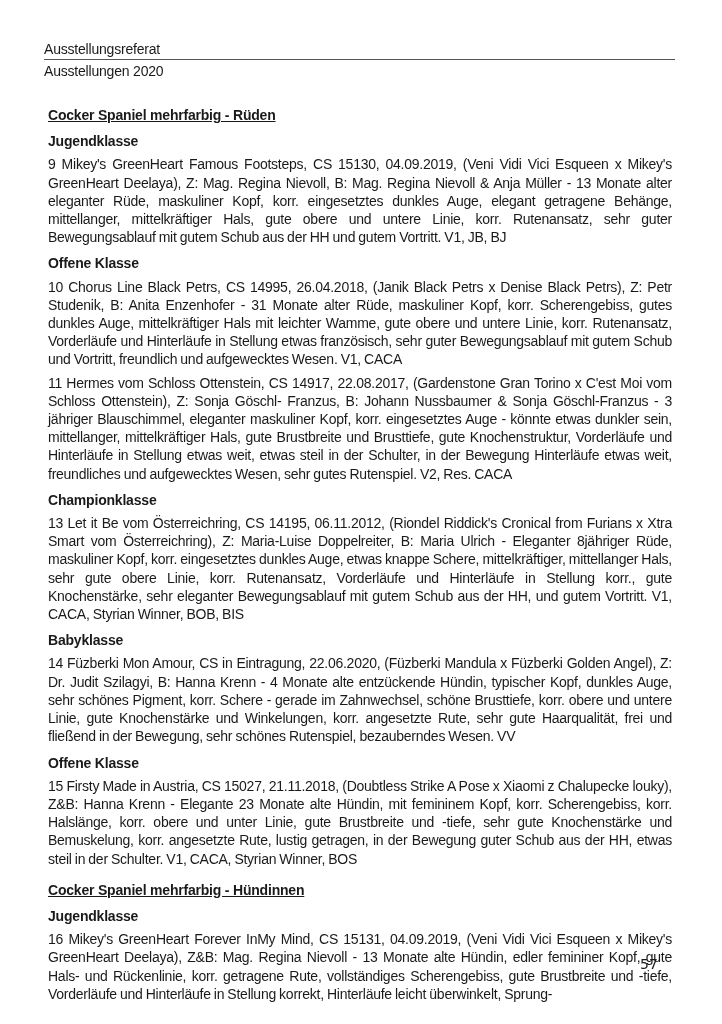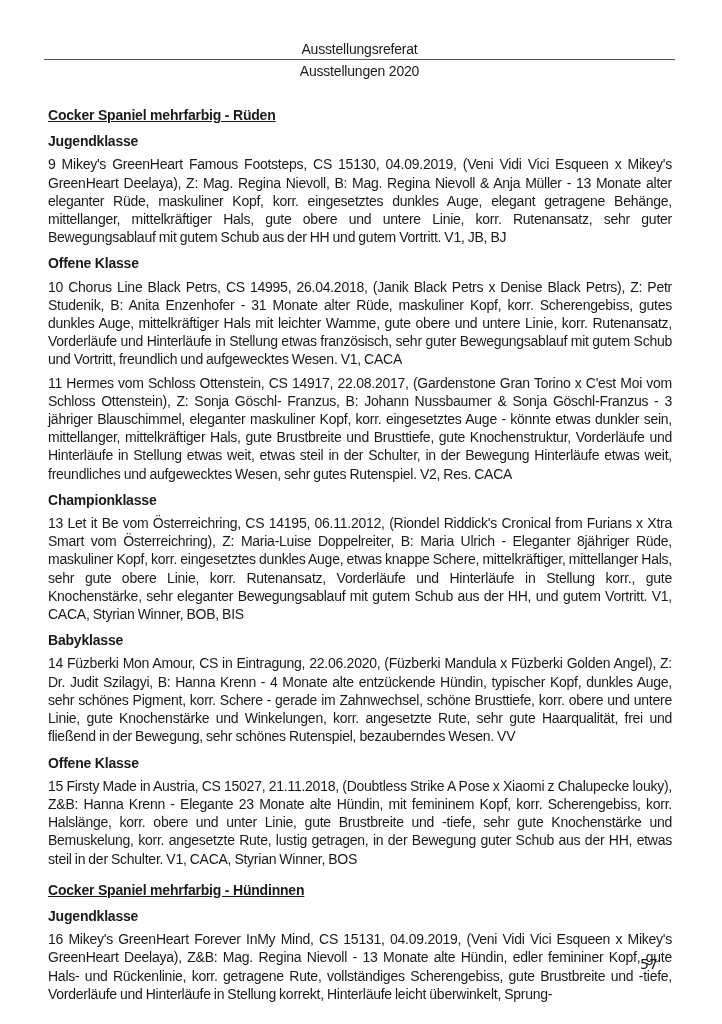--- a/index.html
+++ b/index.html
@@ -1,18 +1,18 @@
 <!DOCTYPE html>
 <html><head>
 <meta charset="utf-8">
 <style>
   html, body { margin: 0; padding: 0; background: #ffffff; }
   body { width: 722px; height: 1024px; position: relative; overflow: hidden;
          font-family: "Liberation Sans", sans-serif; color: #1a1a1a; }
-  .header { position: absolute; left: 44px; width: 631px; top: 40px; text-align: center; font-size: 14px; }
+  .header { position: absolute; left: 44px; width: 631px; top: 40px; font-size: 14px; }
   .header .t1 { line-height: 18px; letter-spacing: -0.2px; }
   .header .rule { height: 0; border-top: 1.5px solid #555; margin: 1px 0 2px 0; }
   .header .t2 { line-height: 18px; letter-spacing: -0.2px; }
   .content { position: absolute; left: 48px; width: 624px; top: 93px; font-size: 14px; line-height: 18.2px; }
   .section-title { font-weight: bold; text-decoration: underline; margin: 13px 0 5px 0; letter-spacing: -0.2px; }
   .class-title { font-weight: bold; margin: 8px 0 5px 0; letter-spacing: -0.2px; }
   .entry { text-align: justify; margin: 0 0 5px 0; letter-spacing: -0.25px; word-spacing: -0.5px; hyphens: manual; }
   .page-number { position: absolute; left: 640px; top: 956px; font-family: "DejaVu Sans", sans-serif; font-size: 14px; }
 </style>
 </head>

